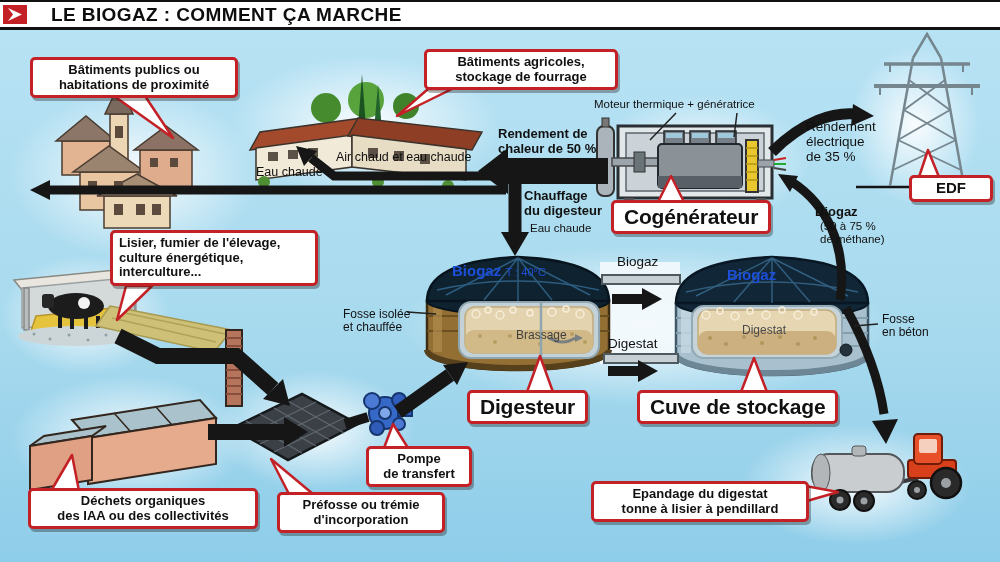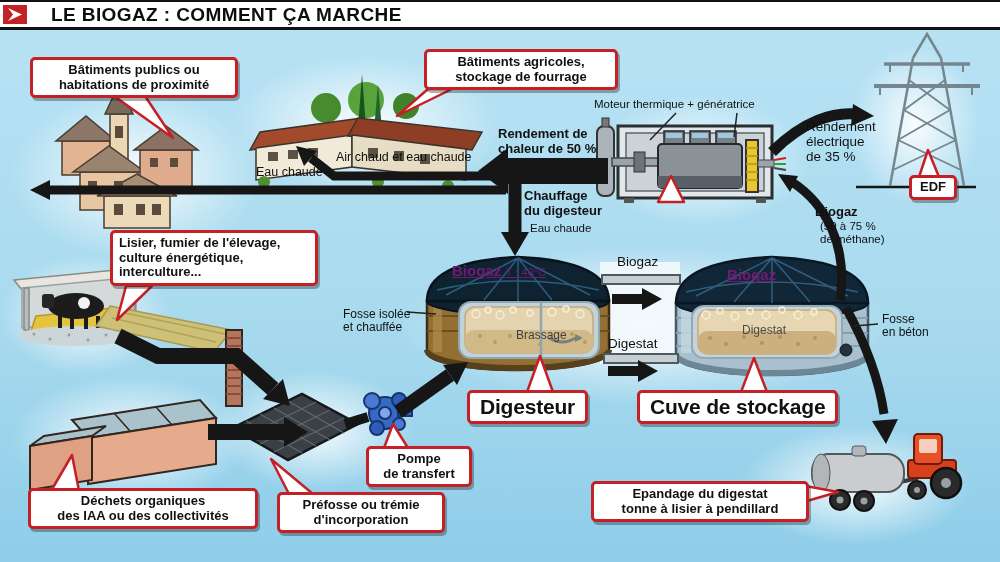--- a/index.html
+++ b/index.html
@@ -16,21 +16,21 @@
   .titlebar h1{margin:17px;font-size:19px;font-weight:bold;letter-spacing:.4px;color:#0e0e0e;}
   .callout{position:absolute;z-index:4;background:#fff;border:3px solid #c42127;border-radius:5px;
            padding:3px 6px;text-align:center;font-weight:bold;font-size:13px;line-height:1.12;
            color:#111;white-space:pre-line;box-shadow:2px 3px 0 rgba(30,30,30,.35);}
   .callout.big{font-size:21px;padding:2px 10px;letter-spacing:-.2px;}
   .callout.left{text-align:left;}
   .lbl{position:absolute;z-index:4;font-size:12px;line-height:1.12;white-space:pre-line;color:#111;}
   .lbl.b{font-weight:bold;font-size:13px;}
   .lbl.b14{font-weight:normal;font-size:13.5px;}
   .lbl.s{font-size:11.5px;}
-  .dome-lab{position:absolute;z-index:4;color:#701a75;white-space:nowrap;text-decoration:underline;}
+  .dome-lab{position:absolute;z-index:4;color:#1d4ed8;white-space:nowrap;}
   .dome-lab .g{font-weight:bold;font-size:15px;}
   .dome-lab .t{font-size:11px;}
   .ctr{}
 </style>
 </head>
 <body>
 
 <div class="stage">
   <div class="sky"></div>
 
@@ -343,21 +343,22 @@
 culture énergétique,
 interculture...</div>
   <div class="callout" style="left:28px;top:488px;width:212px">Déchets organiques
 des IAA ou des collectivités</div>
   <div class="callout" style="left:277px;top:492px;width:150px">Préfosse ou trémie
 d'incorporation</div>
   <div class="callout" style="left:366px;top:446px;width:88px">Pompe
 de transfert</div>
   <div class="callout big" style="left:467px;top:390px">Digesteur</div>
   <div class="callout big" style="left:637px;top:390px">Cuve de stockage</div>
-  <div class="callout" style="left:909px;top:175px;font-size:13px;padding:2px 8px">EDF</div>
+  <div class="callout big" style="left:611px;top:200px">Cogénérateur</div>
+  <div class="callout" style="left:909px;top:175px;font-size:15px;padding:2px 24px">EDF</div>
   <div class="callout" style="left:591px;top:481px;width:200px">Epandage du digestat
 tonne à lisier à pendillard</div>
 
   <div class="lbl s ctr" style="left:594px;top:98px;width:206px">Moteur thermique + génératrice</div>
   <div class="lbl b ctr" style="left:498px;top:127px;width:124px">Rendement de
 chaleur de 50 %</div>
   <div class="lbl b" style="left:524px;top:189px">Chauffage
 du digesteur</div>
   <div class="lbl s" style="left:530px;top:222px">Eau chaude</div>
   <div class="lbl" style="left:336px;top:150px;font-size:12.5px">Air chaud et eau chaude</div>

